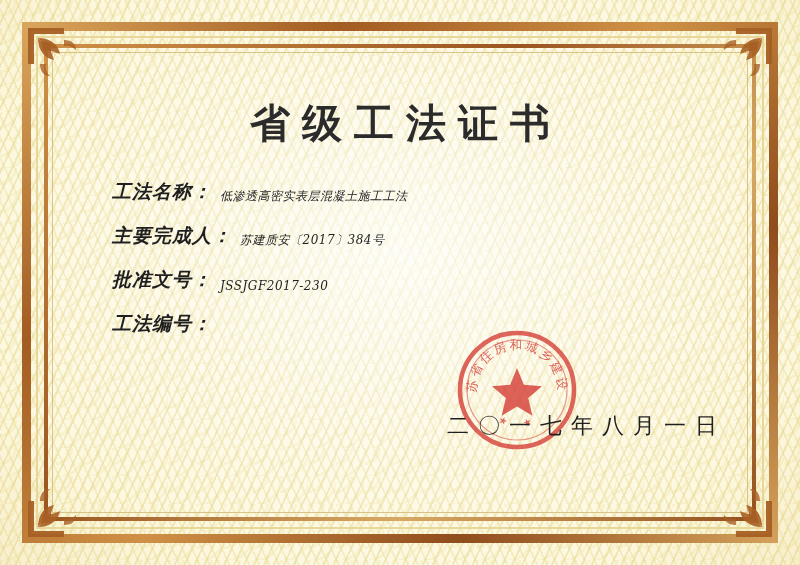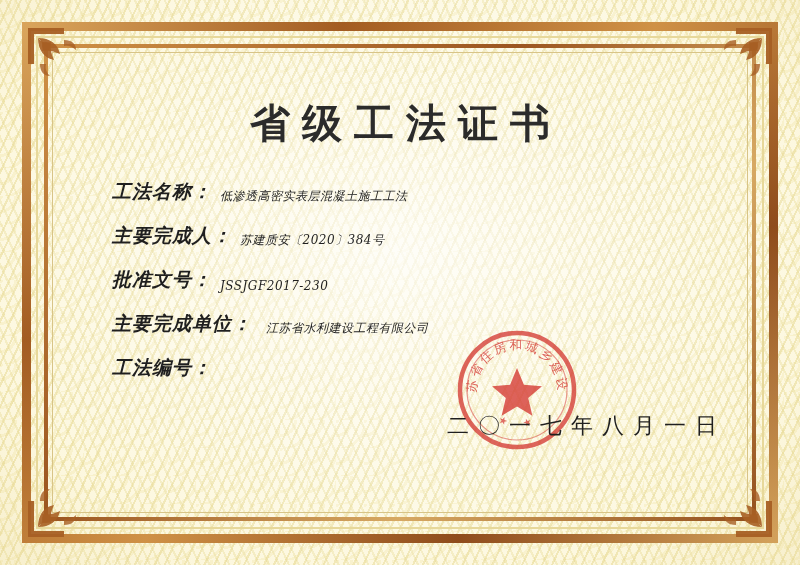--- a/index.html
+++ b/index.html
@@ -243,29 +243,25 @@
   <div class="content">
     <div class="doc-title">省级工法证书</div>
 
     <div class="fields">
       <div class="field-row row-name">
         <span class="field-label">工法名称：</span>
         <span class="field-value">低渗透高密实表层混凝土施工工法</span>
       </div>
       <div class="field-row row-approval">
         <span class="field-label">主要完成人：</span>
-        <span class="field-value">苏建质安〔2020〕384号</span>
+        <span class="field-value">苏建质安〔2017〕384号</span>
       </div>
       <div class="field-row row-code">
         <span class="field-label">批准文号：</span>
         <span class="field-value latin">JSSJGF2017-230</span>
-      </div>
-      <div class="field-row row-unit">
-        <span class="field-label">主要完成单位：</span>
-        <span class="field-value">江苏省水利建设工程有限公司</span>
       </div>
       <div class="field-row row-people">
         <span class="field-label">工法编号：</span>
       </div>
     </div>
 
     <div class="seal">
       <svg viewBox="0 0 126 126" aria-hidden="true">
         <defs>
           <path id="sealArc" d="M 22,63 A 41,41 0 1 1 104,63"></path>

